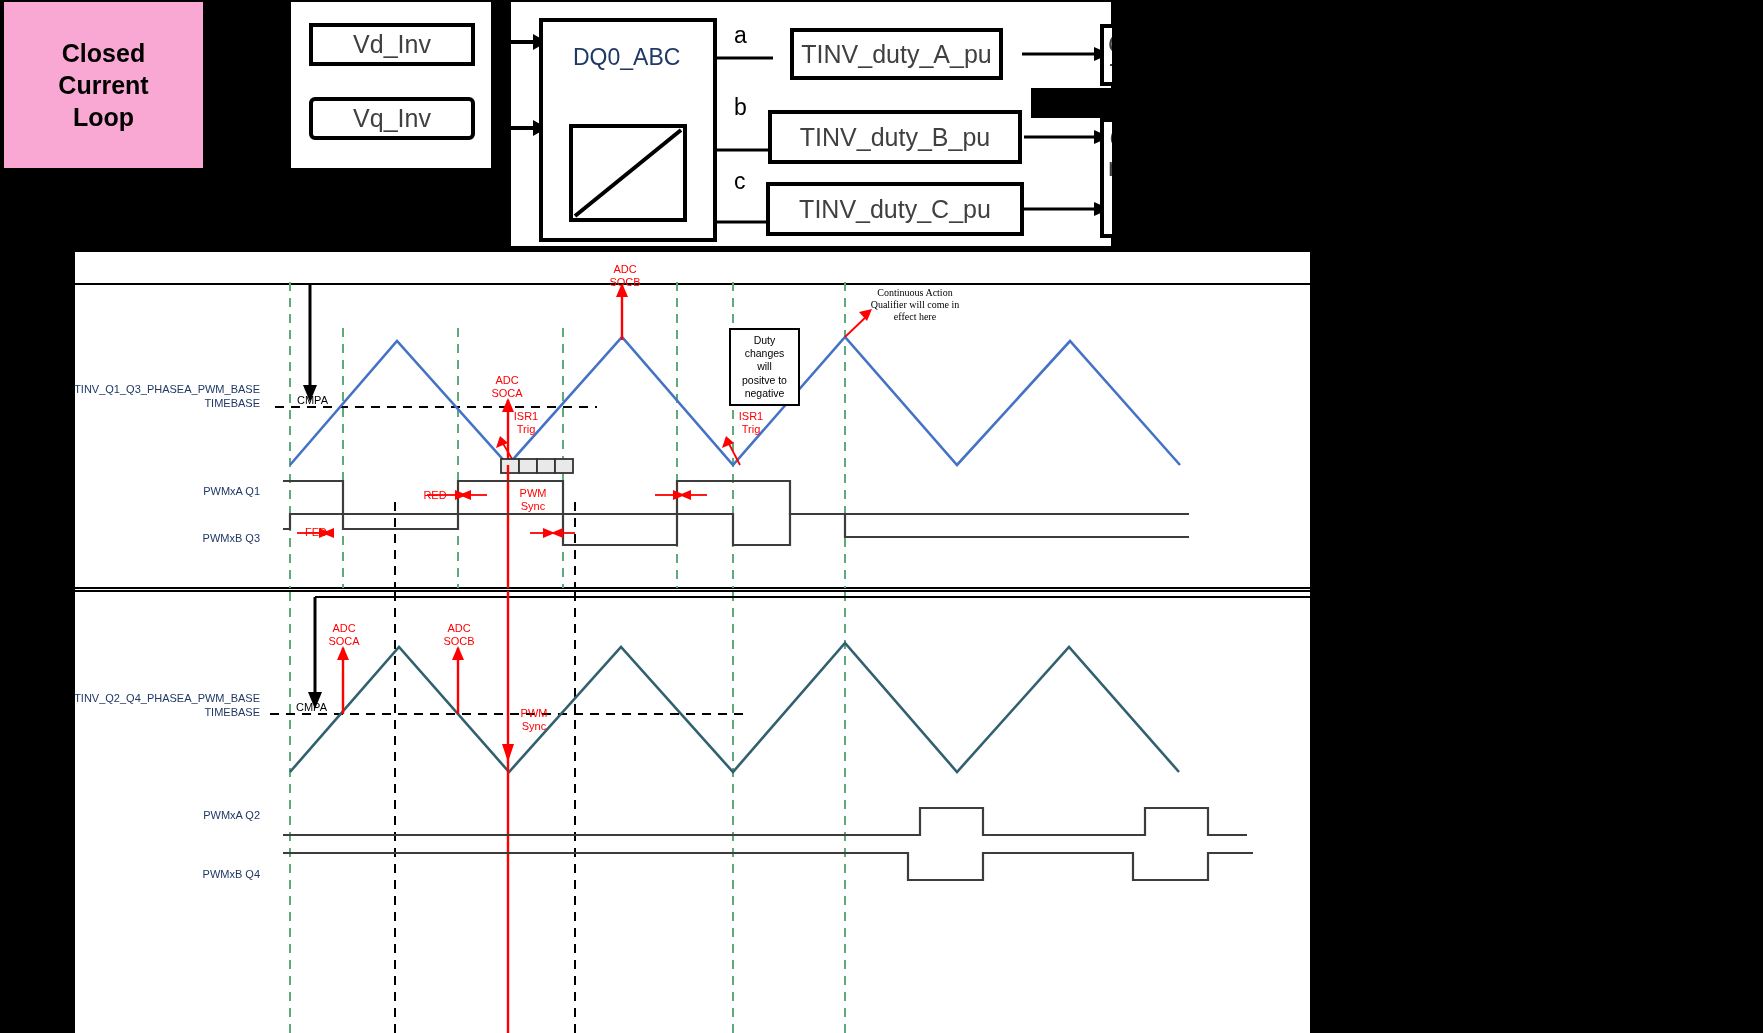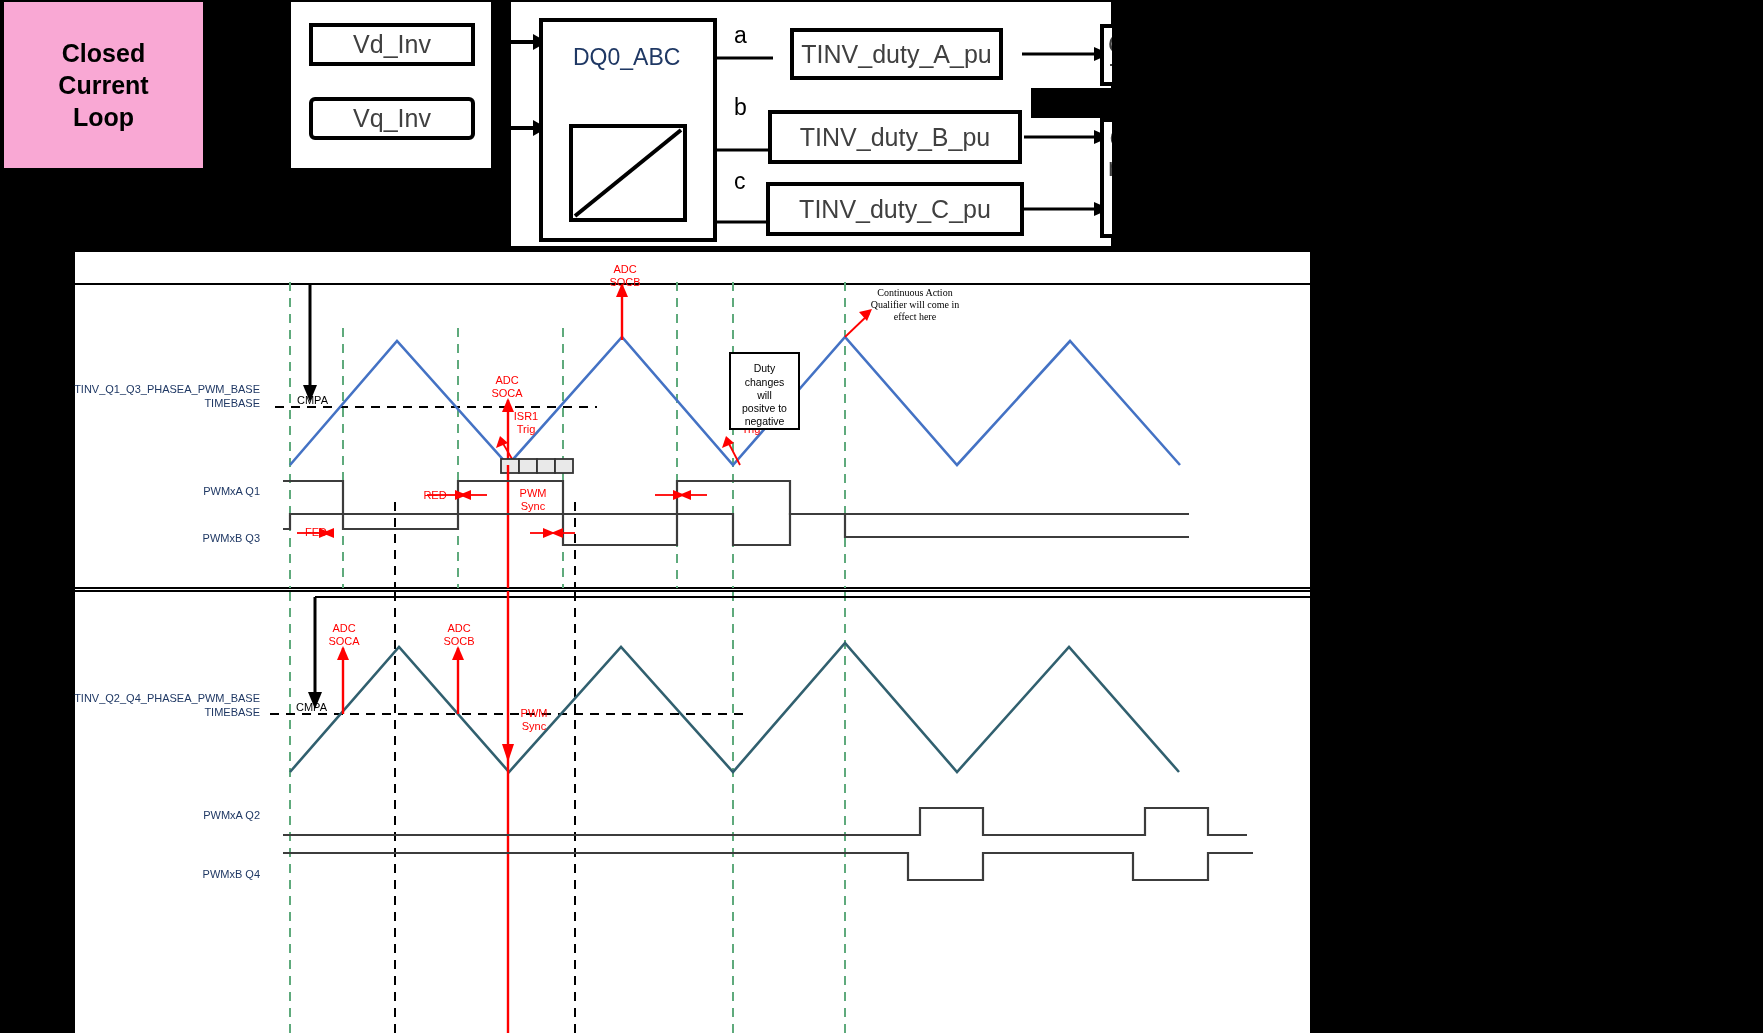--- a/index.html
+++ b/index.html
@@ -15,21 +15,21 @@
   .title-text{font-weight:bold;font-size:25px;line-height:1.28;color:#000;text-align:center;}
   .duty-label{font-size:25px;color:#404040;white-space:nowrap;}
   .dq-label{font-size:23px;color:#1f3864;}
   .phase-ltr{font-size:23px;color:#000;}
   
   .chart-panel{background:#ffffff;}
   .rowlabel{font-size:11px;color:#1f3864;text-align:right;line-height:1.25;white-space:nowrap;}
   .redtext{color:#ff0000;font-size:11px;line-height:1.18;text-align:center;white-space:nowrap;}
   .blacktext{color:#000;font-size:10px;line-height:1.2;text-align:center;font-family:Liberation Serif, serif;}
   .note-box{background:#fff;border:2px solid #000;box-sizing:border-box;
-            display:flex;align-items:flex-end;justify-content:center;margin-top:24px;}
+            display:flex;align-items:center;justify-content:center;}
   .note-text{font-size:10.5px;color:#000;line-height:1.25;text-align:center;}
   .cmpa{font-size:11px;color:#000;}
   svg{display:block;}
 </style>
 </head>
 <body>
 
 <div class="abs title-box" style="left:4px;top:2px;width:199px;height:166px;">
   <div class="title-text">
     <div>Closed</div>

